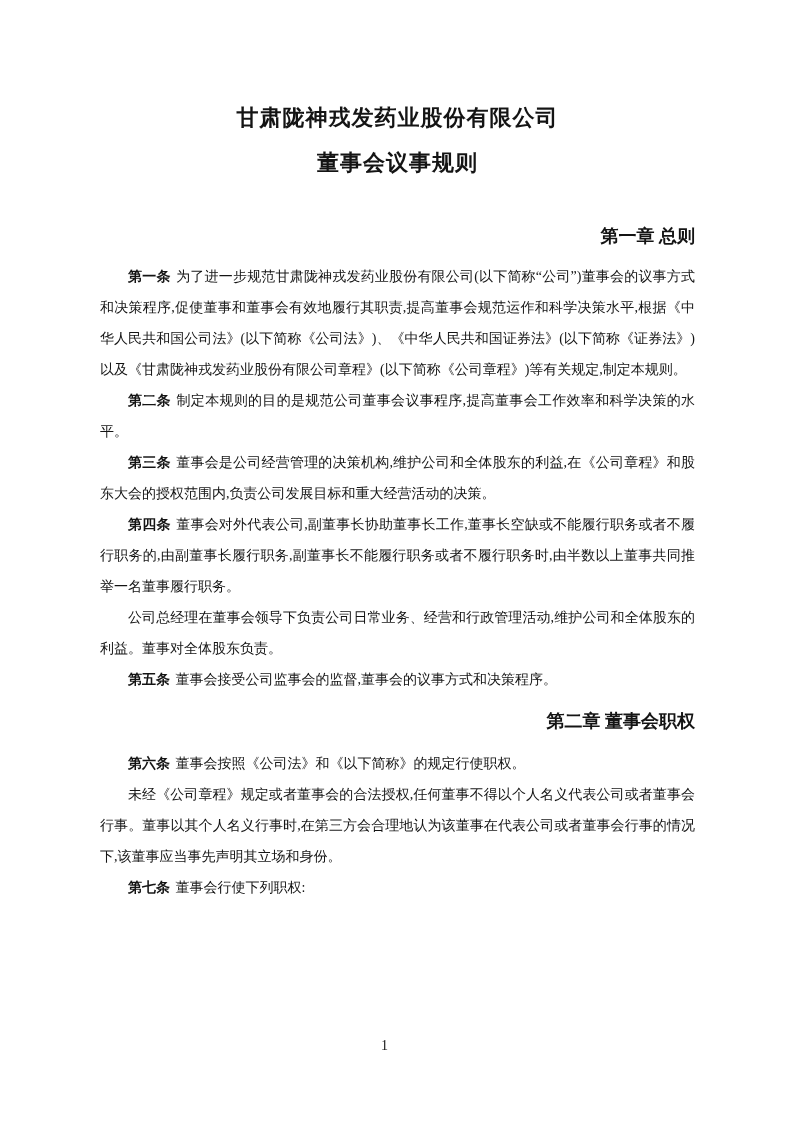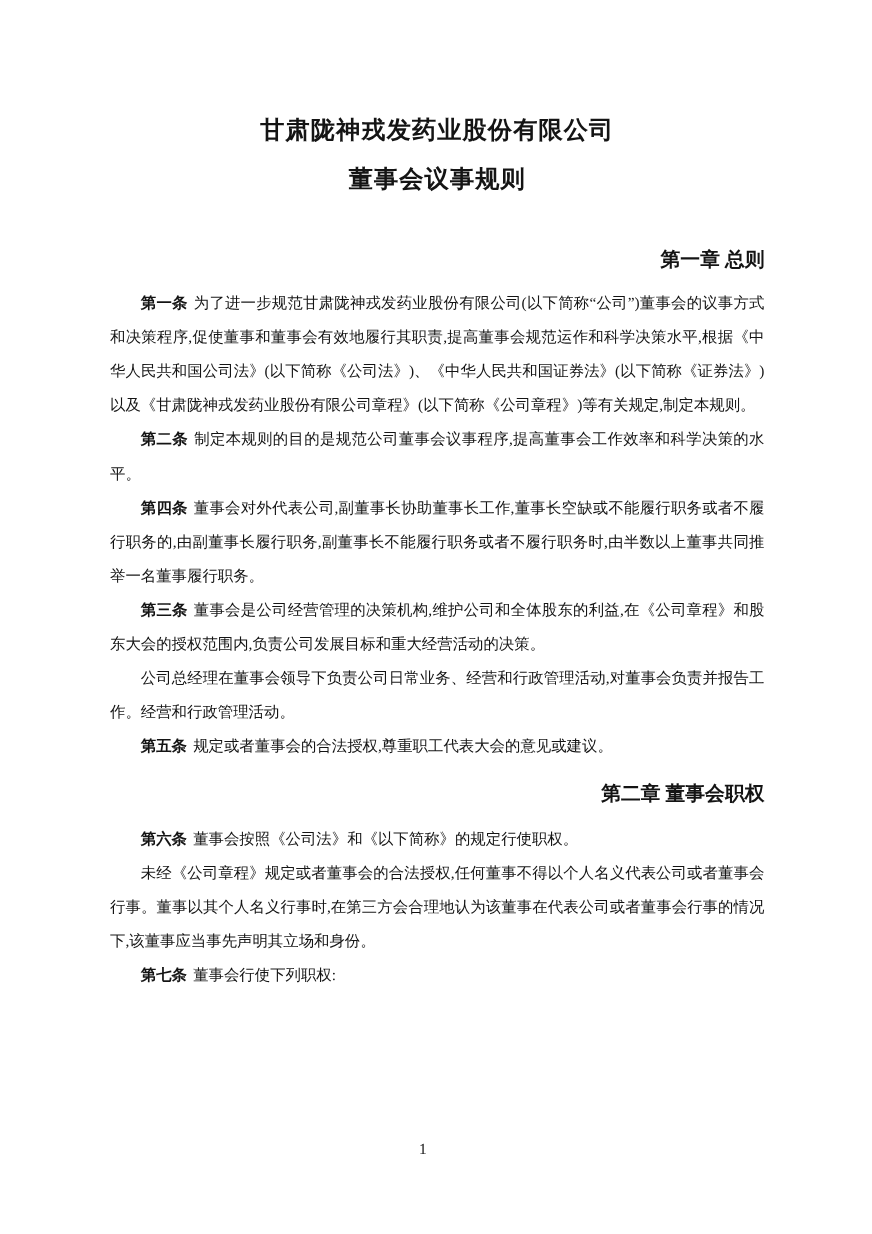--- a/index.html
+++ b/index.html
@@ -76,27 +76,27 @@
       <div>甘肃陇神戎发药业股份有限公司</div>
       <div>董事会议事规则</div>
     </div>
 
     <div class="chapter-heading first">第一章 总则</div>
 
     <p class="para"><span class="lead">第一条</span><span>为了进一步规范甘肃陇神戎发药业股份有限公司(以下简称“公司”)董事会的议事方式和决策程序,促使董事和董事会有效地履行其职责,提高董事会规范运作和科学决策水平,根据《中华人民共和国公司法》(以下简称《公司法》)、《中华人民共和国证券法》(以下简称《证券法》)以及《甘肃陇神戎发药业股份有限公司章程》(以下简称《公司章程》)等有关规定,制定本规则。</span></p>
 
     <p class="para"><span class="lead">第二条</span><span>制定本规则的目的是规范公司董事会议事程序,提高董事会工作效率和科学决策的水平。</span></p>
 
+    <p class="para"><span class="lead">第三条</span><span>董事会是公司经营管理的决策机构,维护公司和全体股东的利益,在《公司章程》和股东大会的授权范围内,负责公司发展目标和重大经营活动的决策。</span></p>
+
     <p class="para"><span class="lead">第四条</span><span>董事会对外代表公司,副董事长协助董事长工作,董事长空缺或不能履行职务或者不履行职务的,由副董事长履行职务,副董事长不能履行职务或者不履行职务时,由半数以上董事共同推举一名董事履行职务。</span></p>
 
-    <p class="para"><span class="lead">第三条</span><span>董事会是公司经营管理的决策机构,维护公司和全体股东的利益,在《公司章程》和股东大会的授权范围内,负责公司发展目标和重大经营活动的决策。</span></p>
+    <p class="para"><span class="lead"></span><span>公司总经理在董事会领导下负责公司日常业务、经营和行政管理活动,维护公司和全体股东的利益。董事对全体股东负责。</span></p>
 
-    <p class="para"><span class="lead"></span><span>公司总经理在董事会领导下负责公司日常业务、经营和行政管理活动,对董事会负责并报告工作。经营和行政管理活动。</span></p>
-
-    <p class="para"><span class="lead">第五条</span><span>规定或者董事会的合法授权,尊重职工代表大会的意见或建议。</span></p>
+    <p class="para"><span class="lead">第五条</span><span>董事会接受公司监事会的监督,董事会的议事方式和决策程序。</span></p>
 
     <div class="chapter-heading">第二章 董事会职权</div>
 
     <p class="para"><span class="lead">第六条</span><span>董事会按照《公司法》和《以下简称》的规定行使职权。</span></p>
 
     <p class="para"><span class="lead"></span><span>未经《公司章程》规定或者董事会的合法授权,任何董事不得以个人名义代表公司或者董事会行事。董事以其个人名义行事时,在第三方会合理地认为该董事在代表公司或者董事会行事的情况下,该董事应当事先声明其立场和身份。</span></p>
 
     <p class="para"><span class="lead">第七条</span><span>董事会行使下列职权:</span></p>
 
 

